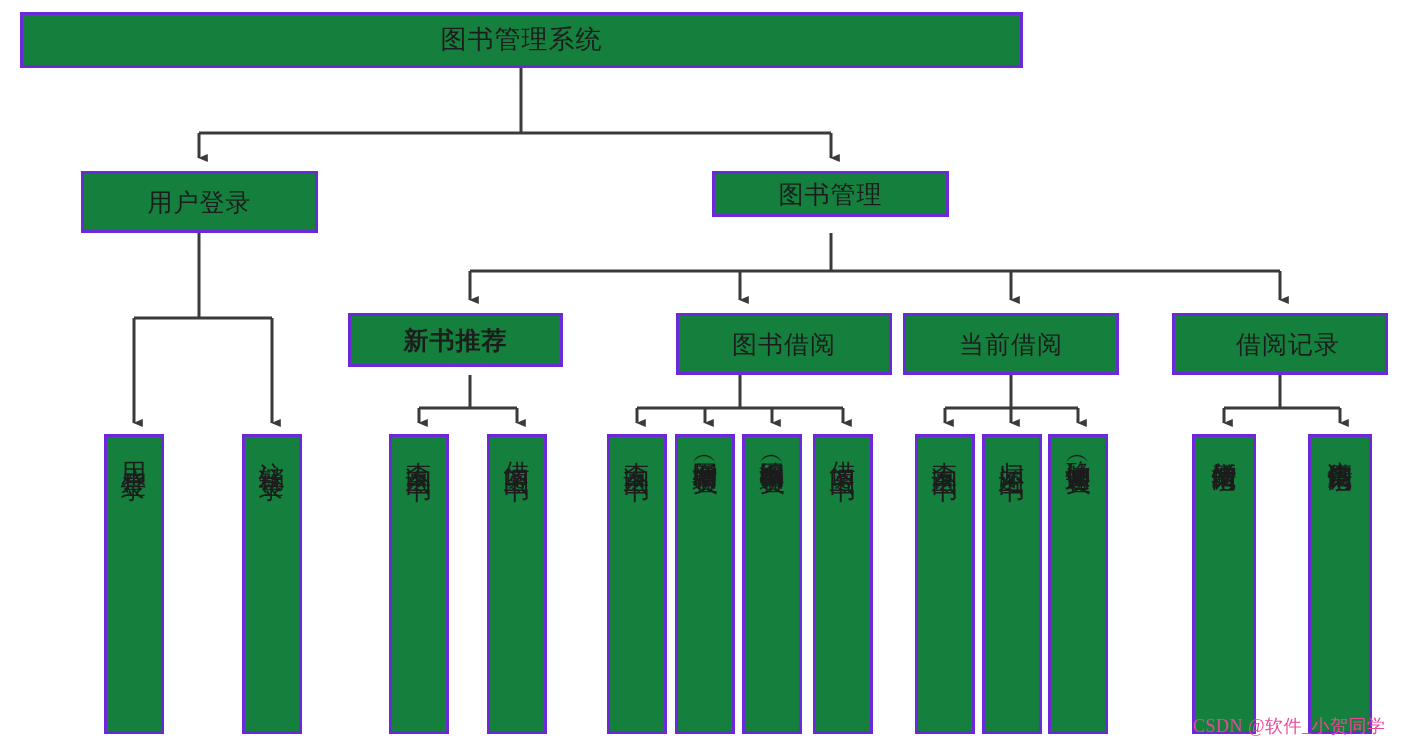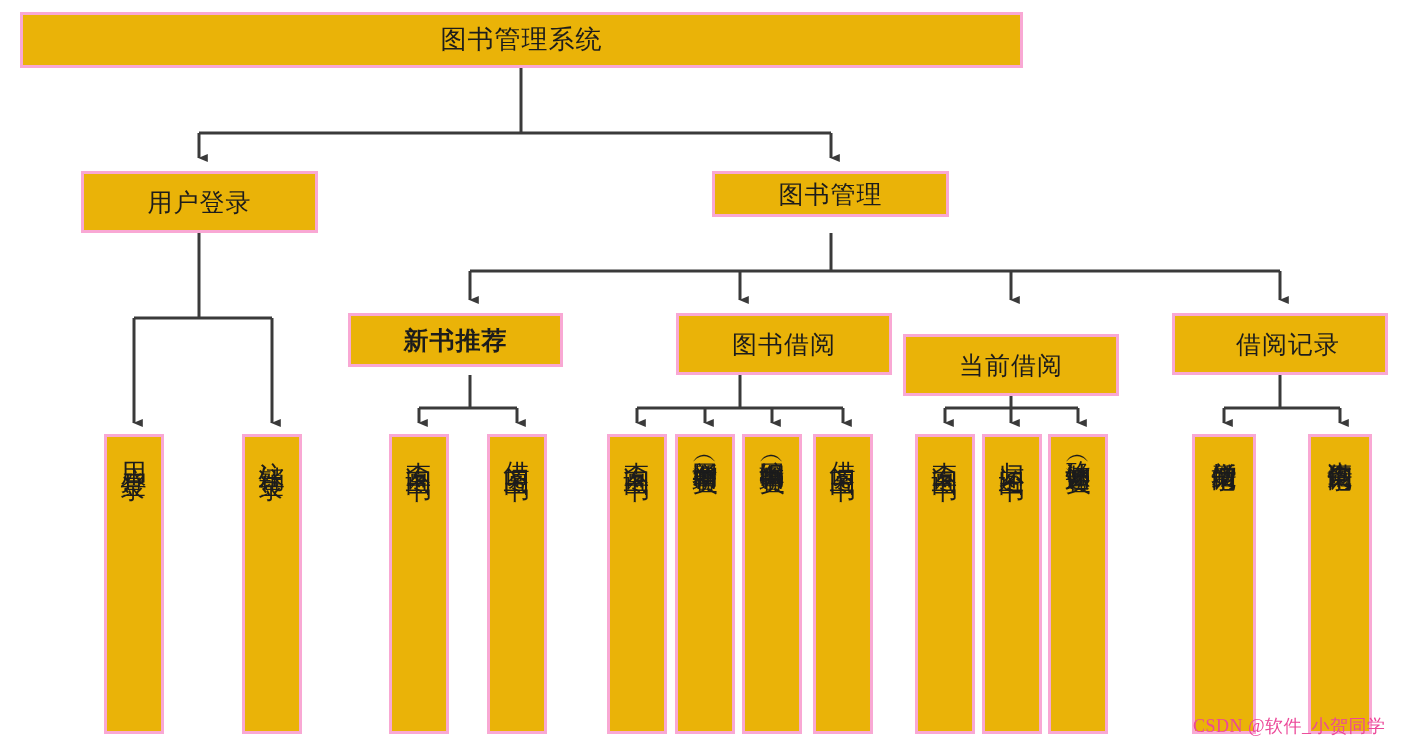--- a/index.html
+++ b/index.html
@@ -22,22 +22,22 @@
     position: absolute;
     left: 0;
     top: 0;
     width: 1405px;
     height: 747px;
     pointer-events: none;
   }
   .node {
     position: absolute;
     box-sizing: border-box;
-    border: 3px solid #f9a8d4;
-    background: #eab308;
+    border: 3px solid #6d28d9;
+    background: #15803d;
     display: flex;
     align-items: center;
     justify-content: center;
     color: #1c1c1c;
   }
   .node-label {
     display: block;
     text-align: center;
     line-height: 1.12;
     color: #1c1c1c;
@@ -147,21 +147,21 @@
   </div>
 
   <div class="node horiz" style="left:348px; top:313px; width:215px; height:54px;font-weight:bold;">
     <span class="node-label">新书推荐</span>
   </div>
 
   <div class="node horiz" style="left:652px; top:313px; width:216px; height:62px;margin-left:24px;">
     <span class="node-label">图书借阅</span>
   </div>
 
-  <div class="node horiz" style="left:903px; top:313px; width:216px; height:62px;margin-top:21px;">
+  <div class="node horiz" style="left:903px; top:313px; width:216px; height:62px;">
     <span class="node-label">当前借阅</span>
   </div>
 
   <div class="node horiz" style="left:1172px; top:313px; width:216px; height:62px;padding-left:16px;">
     <span class="node-label">借阅记录</span>
   </div>
 
   <div class="node vert" style="left:104px; top:434px; width:60px; height:300px;">
     <span class="node-label">用户登录</span>
   </div>

